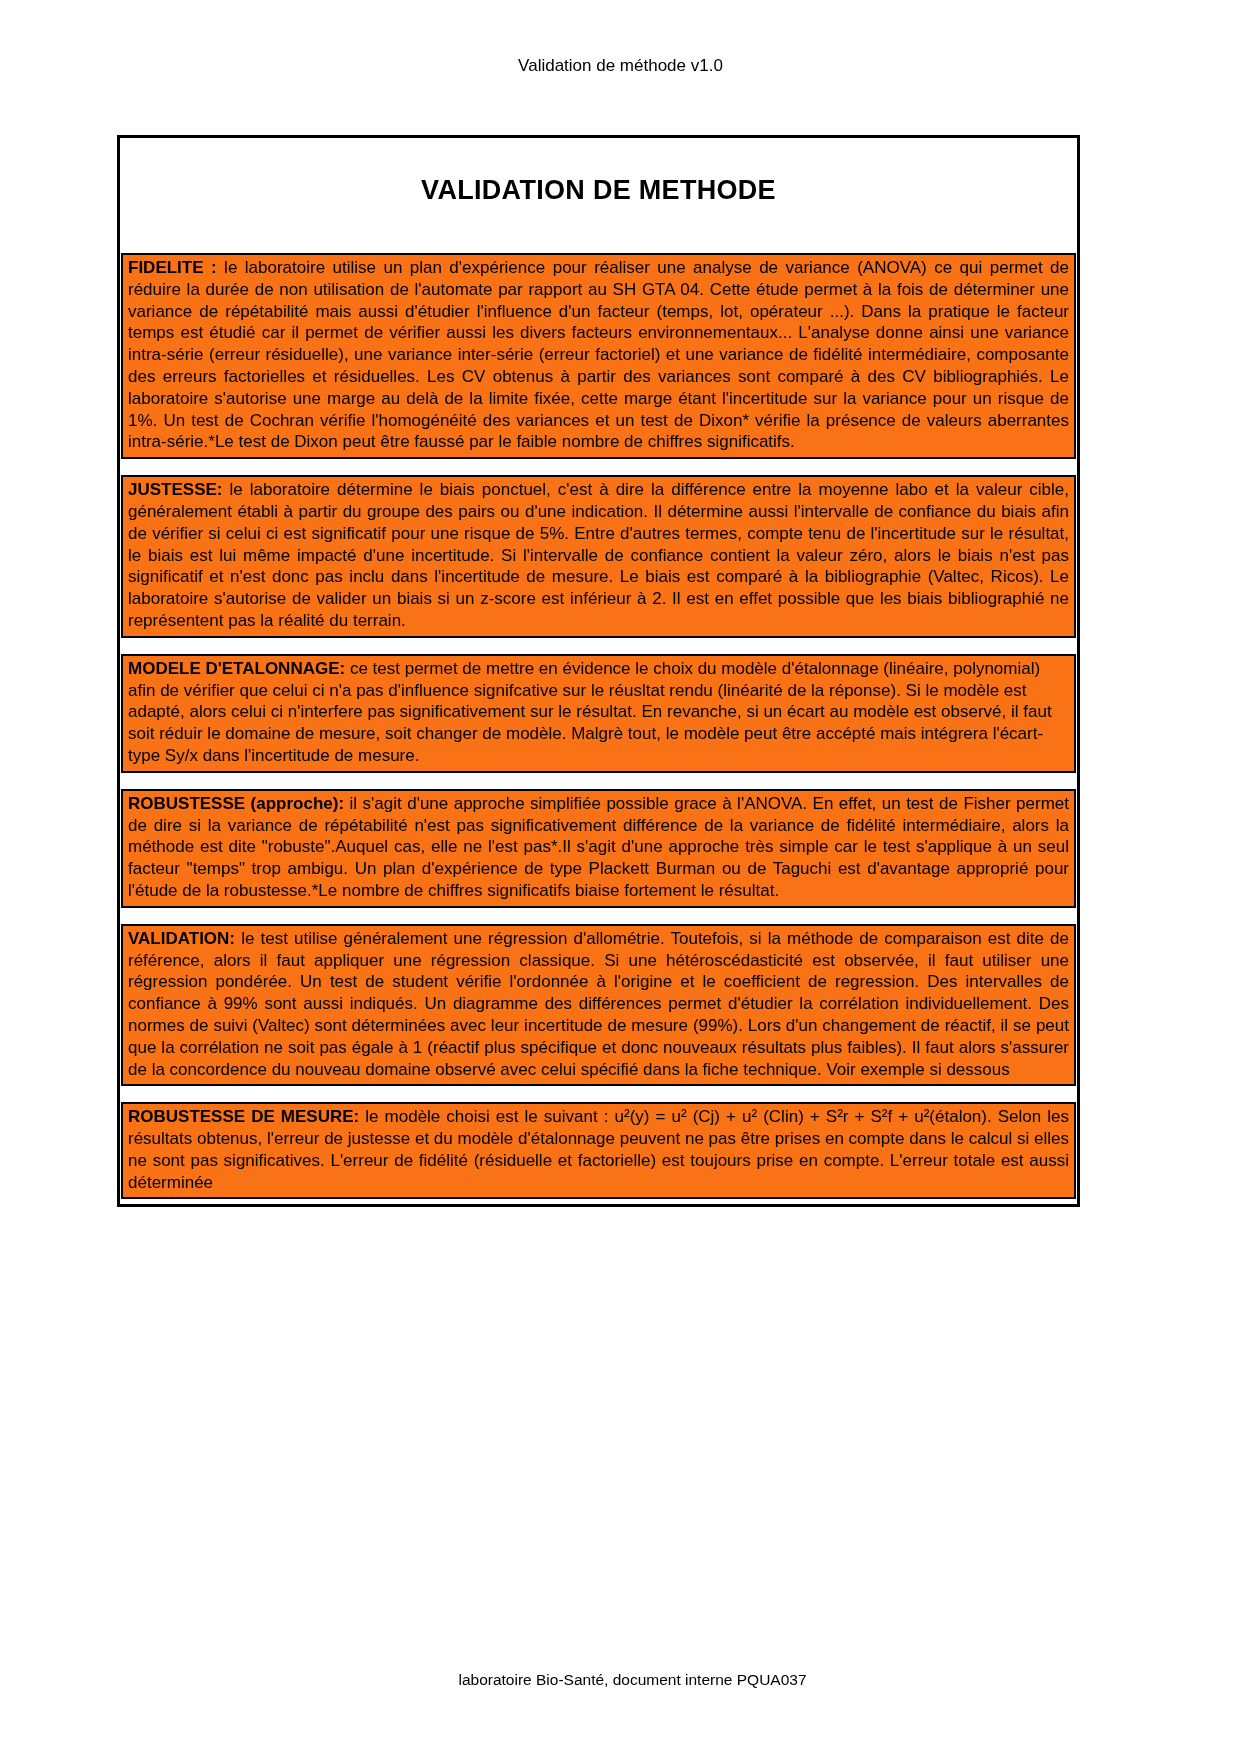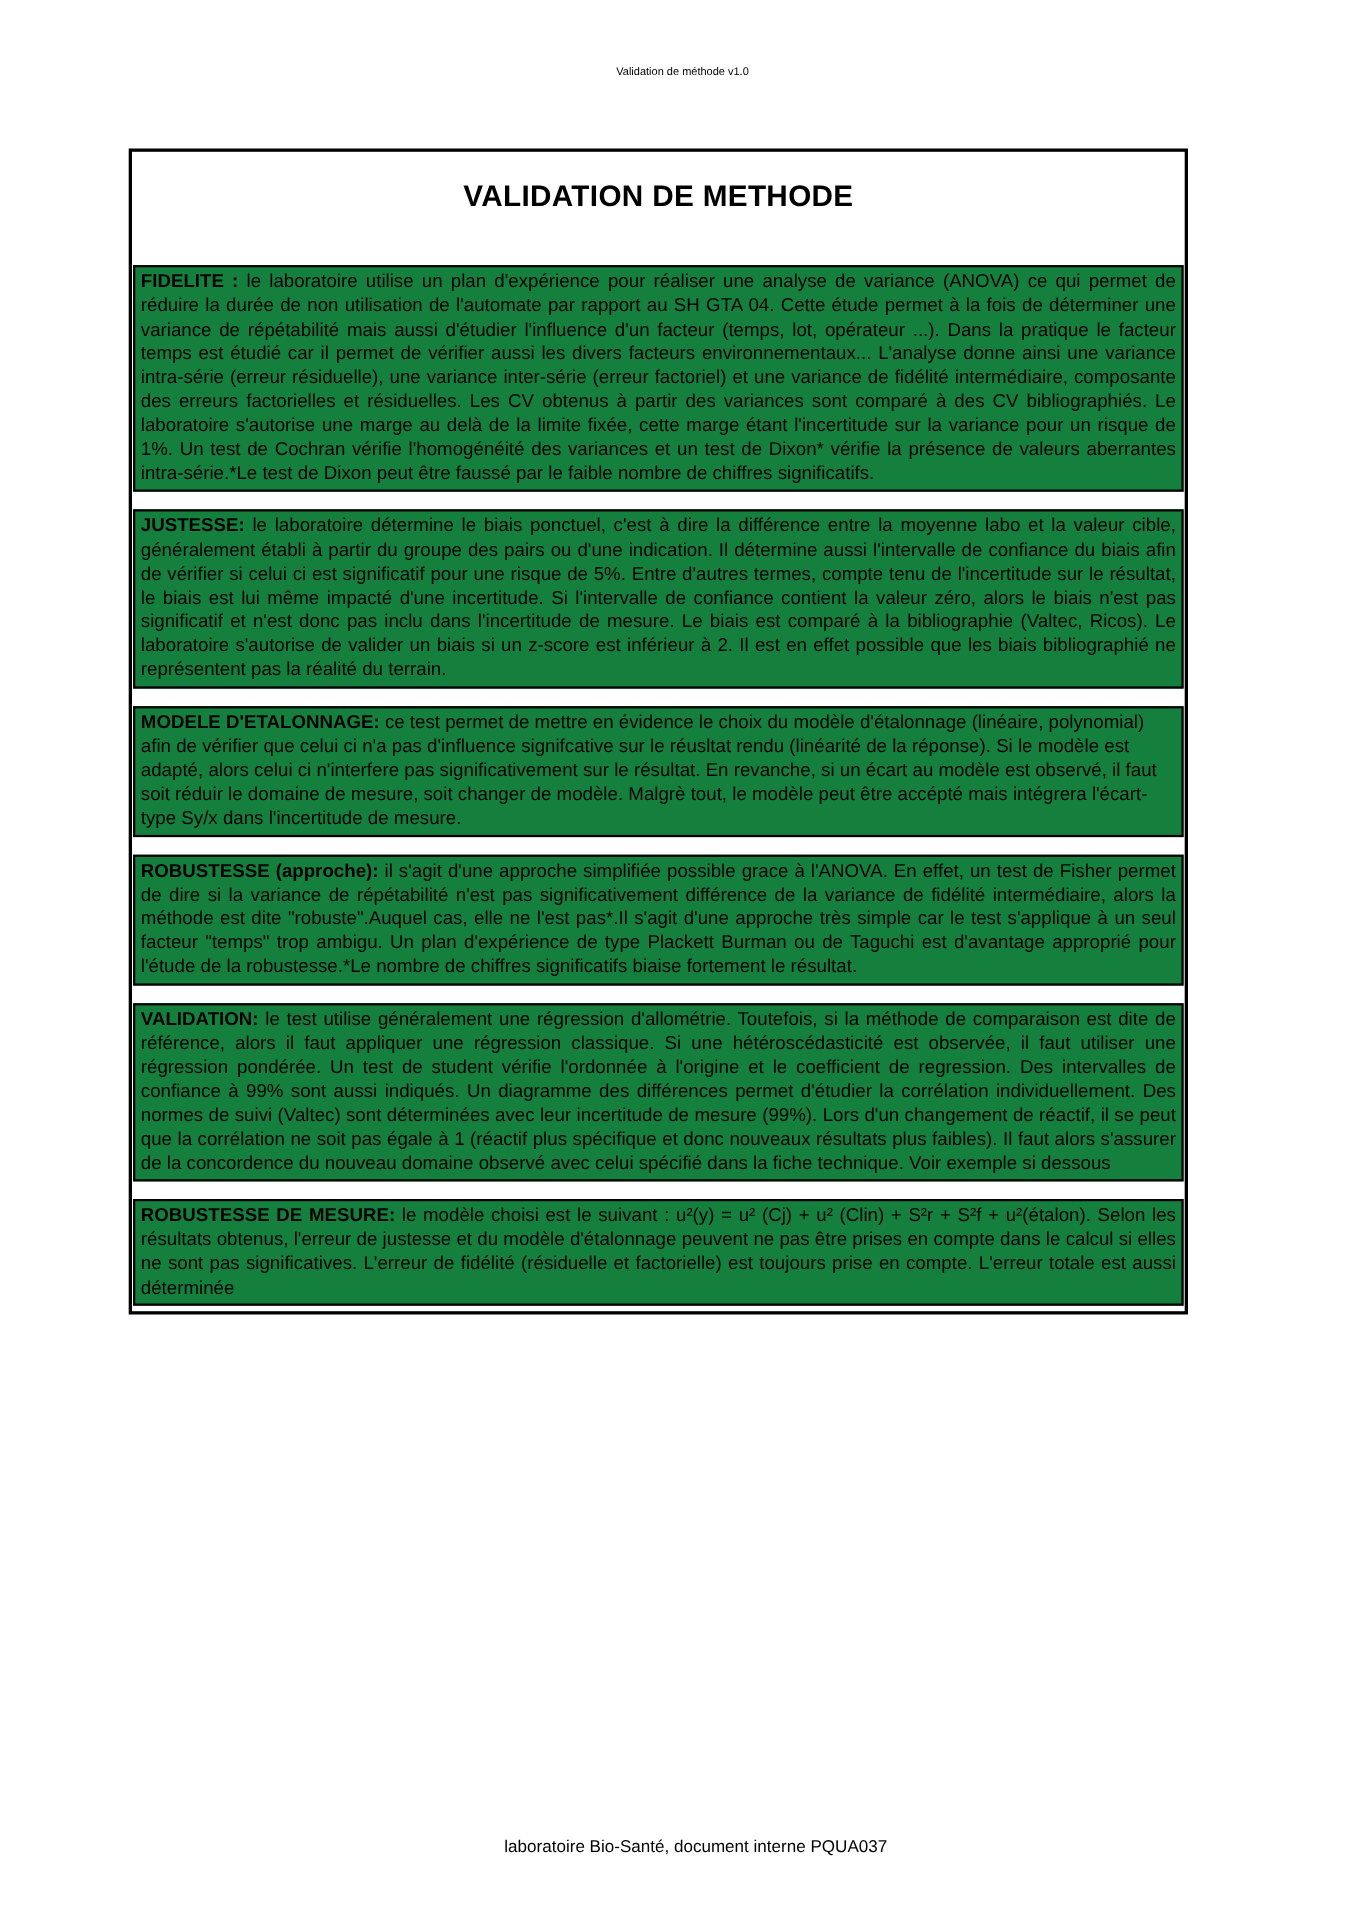--- a/index.html
+++ b/index.html
@@ -13,50 +13,50 @@
     position: relative;
     font-family: "Liberation Sans", sans-serif;
     color: #000000;
   }
   .page-header {
     position: absolute;
     top: 57px;
     left: 0;
     width: 100%;
     text-align: center;
-    font-size: 10px;
+    font-size: 17px;
     line-height: 18px;
   }
   .doc-box {
     position: absolute;
     top: 135px;
     left: 117px;
     width: 963px;
     box-sizing: border-box;
     border: 3px solid #000000;
     padding: 0 1px 5px 1px;
     background: #ffffff;
   }
   .doc-title {
     text-align: center;
     font-size: 27px;
     font-weight: bold;
-    margin: 0;
+    margin: 12px;
     padding: 25px 0 31px 0;
     letter-spacing: 0.3px;
   }
   .section {
     box-sizing: border-box;
     border: 2px solid #000000;
     margin: 16px 0 7px 0;
     padding: 2px 5px 4px 5px;
     font-size: 17px;
     line-height: 21.8px;
     text-align: justify;
-    background: #15803d;
+    background: #f97316;
   }
   .section.align-left {
     text-align: left;
   }
   .section:last-child {
     margin-bottom: 0;
   }
   .sec-heading {
     font-weight: bold;
     white-space: pre-wrap;

